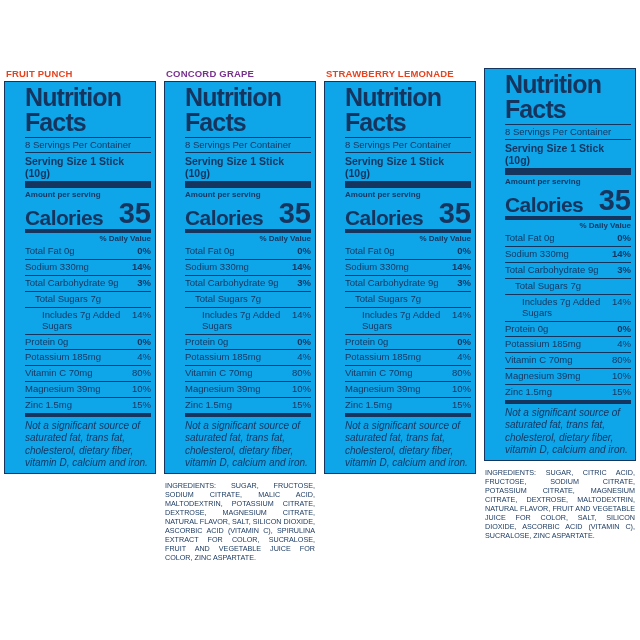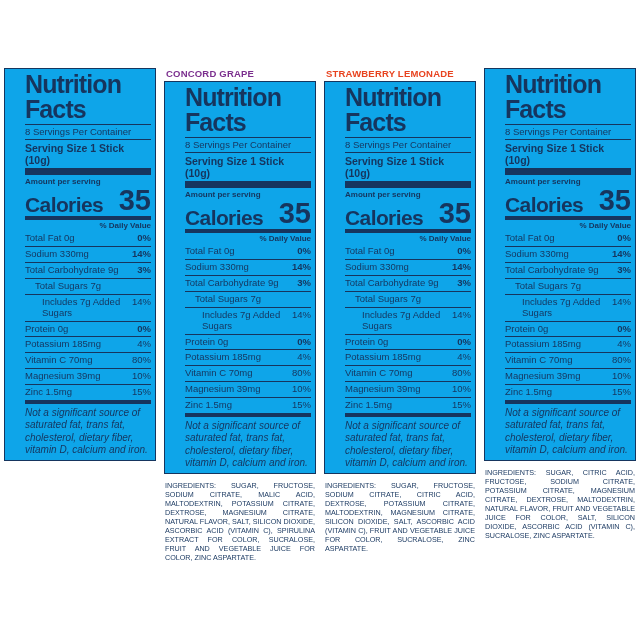--- a/index.html
+++ b/index.html
@@ -114,20 +114,21 @@
     margin-top: 7px;
     padding: 0 1px;
   }
   .p1 .ingredients { margin-left: -5px; }
 </style>
 </head>
 <body>
 
 <div class="sheet">
   <div class="panel p1">
+    <div class="flavor" style="color: rgb(232, 67, 31);">FRUIT PUNCH</div>
     <div class="nf">
       <div class="nf-title">Nutrition Facts</div>
       <div class="rule-thin"></div>
       <div class="servings">8 Servings Per Container</div>
       <div class="rule-thin"></div>
       <div class="serving-size">Serving Size  1 Stick (10g)</div>
       <div class="rule-thick"></div>
       <div class="amount">Amount per serving</div>
       <div class="cal-row">
         <span class="cal-label">Calories</span>
@@ -327,21 +328,20 @@
           </div>
           <div class="rule-thin"></div>
           <div class="row light">
             <span class="nm">Zinc 1.5mg</span>
             <span class="pct">15%</span>
           </div>
         </div>
       <div class="rule-mid"></div>
       <div class="footnote">Not a significant source of saturated fat, trans fat, cholesterol, dietary fiber, vitamin D, calcium and iron.</div>
     </div>
-    <div class="ingredients">INGREDIENTS: SUGAR, FRUCTOSE, SODIUM CITRATE, CITRIC ACID, DEXTROSE, POTASSIUM CITRATE, MALTODEXTRIN, MAGNESIUM CITRATE, SILICON DIOXIDE, SALT, ASCORBIC ACID (VITAMIN C), FRUIT AND VEGETABLE JUICE FOR COLOR, SUCRALOSE, ZINC ASPARTATE.</div>
   </div>
 
   <div class="panel p4">
     <div class="nf">
       <div class="nf-title">Nutrition Facts</div>
       <div class="rule-thin"></div>
       <div class="servings">8 Servings Per Container</div>
       <div class="rule-thin"></div>
       <div class="serving-size">Serving Size  1 Stick (10g)</div>
       <div class="rule-thick"></div>

